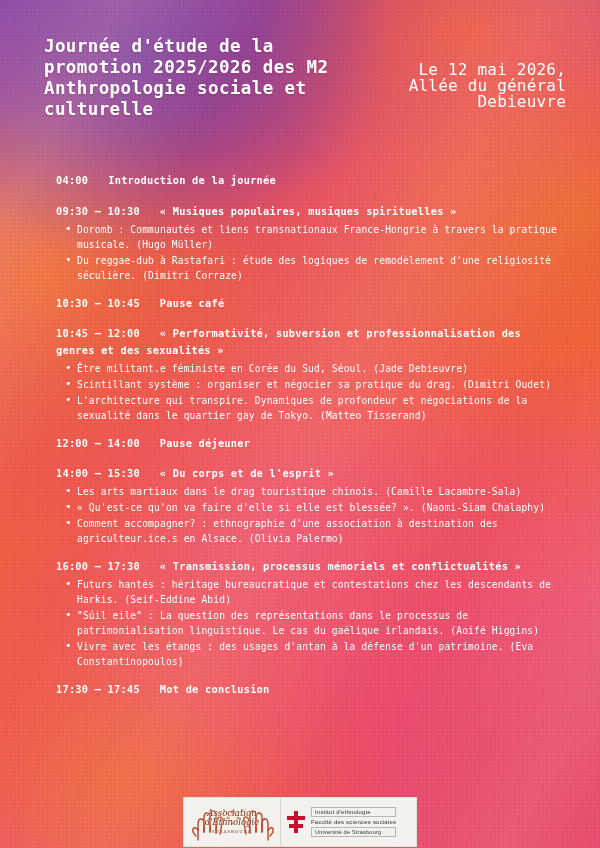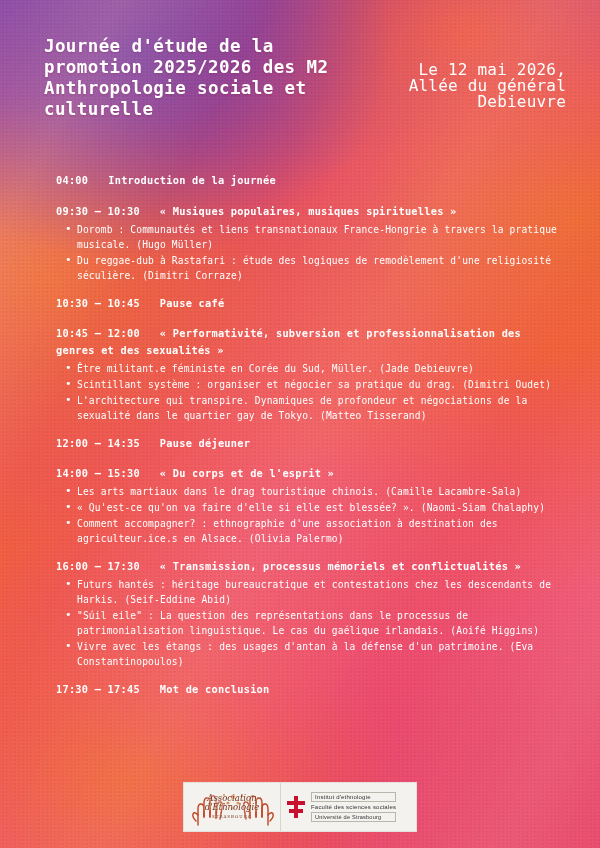--- a/index.html
+++ b/index.html
@@ -127,21 +127,21 @@
     color: #ffffff;
   }
   .slot.simple .slot-head { margin-bottom: 14px; }
   .slot.simple.tight .slot-head { margin-bottom: 13px; }
 
   
   .logos {
     position: absolute;
     left: 50%;
     transform: translateX(-50%);
-    bottom: 16px;
+    bottom: 1px;
     width: 232px;
     height: 48px;
     background: #f3f2ee;
     display: flex;
     align-items: center;
     border: 1px solid #e3e1db;
   }
   .logo-left {
     width: 96px;
     height: 100%;
@@ -263,29 +263,29 @@
       <div class="slot-head">
         <span class="time">10:30 – 10:45</span><span class="sep"></span><span class="label">Pause café</span>
       </div>
     </div>
 
     <div class="slot">
       <div class="slot-head block">
         <span class="time">10:45 – 12:00</span><span class="sep"></span><span class="label">« Performativité, subversion et professionnalisation des genres et des sexualités »</span>
       </div>
       <ul class="talks">
-        <li class="talk">Être militant.e féministe en Corée du Sud, Müller. (Jade Debieuvre)</li>
+        <li class="talk">Être militant.e féministe en Corée du Sud, Séoul. (Jade Debieuvre)</li>
         <li class="talk">Scintillant système : organiser et négocier sa pratique du drag. (Dimitri Oudet)</li>
         <li class="talk">L'architecture qui transpire. Dynamiques de profondeur et négociations de la sexualité dans le quartier gay de Tokyo. (Matteo Tisserand)</li>
       </ul>
     </div>
 
     <div class="slot simple tight">
       <div class="slot-head">
-        <span class="time">12:00 – 14:35</span><span class="sep"></span><span class="label">Pause déjeuner</span>
+        <span class="time">12:00 – 14:00</span><span class="sep"></span><span class="label">Pause déjeuner</span>
       </div>
     </div>
 
     <div class="slot">
       <div class="slot-head">
         <span class="time">14:00 – 15:30</span><span class="sep"></span><span class="label">« Du corps et de l'esprit »</span>
       </div>
       <ul class="talks">
         <li class="talk">Les arts martiaux dans le drag touristique chinois. (Camille Lacambre-Sala)</li>
         <li class="talk">« Qu'est-ce qu'on va faire d'elle si elle est blessée? ». (Naomi-Siam Chalaphy)</li>

